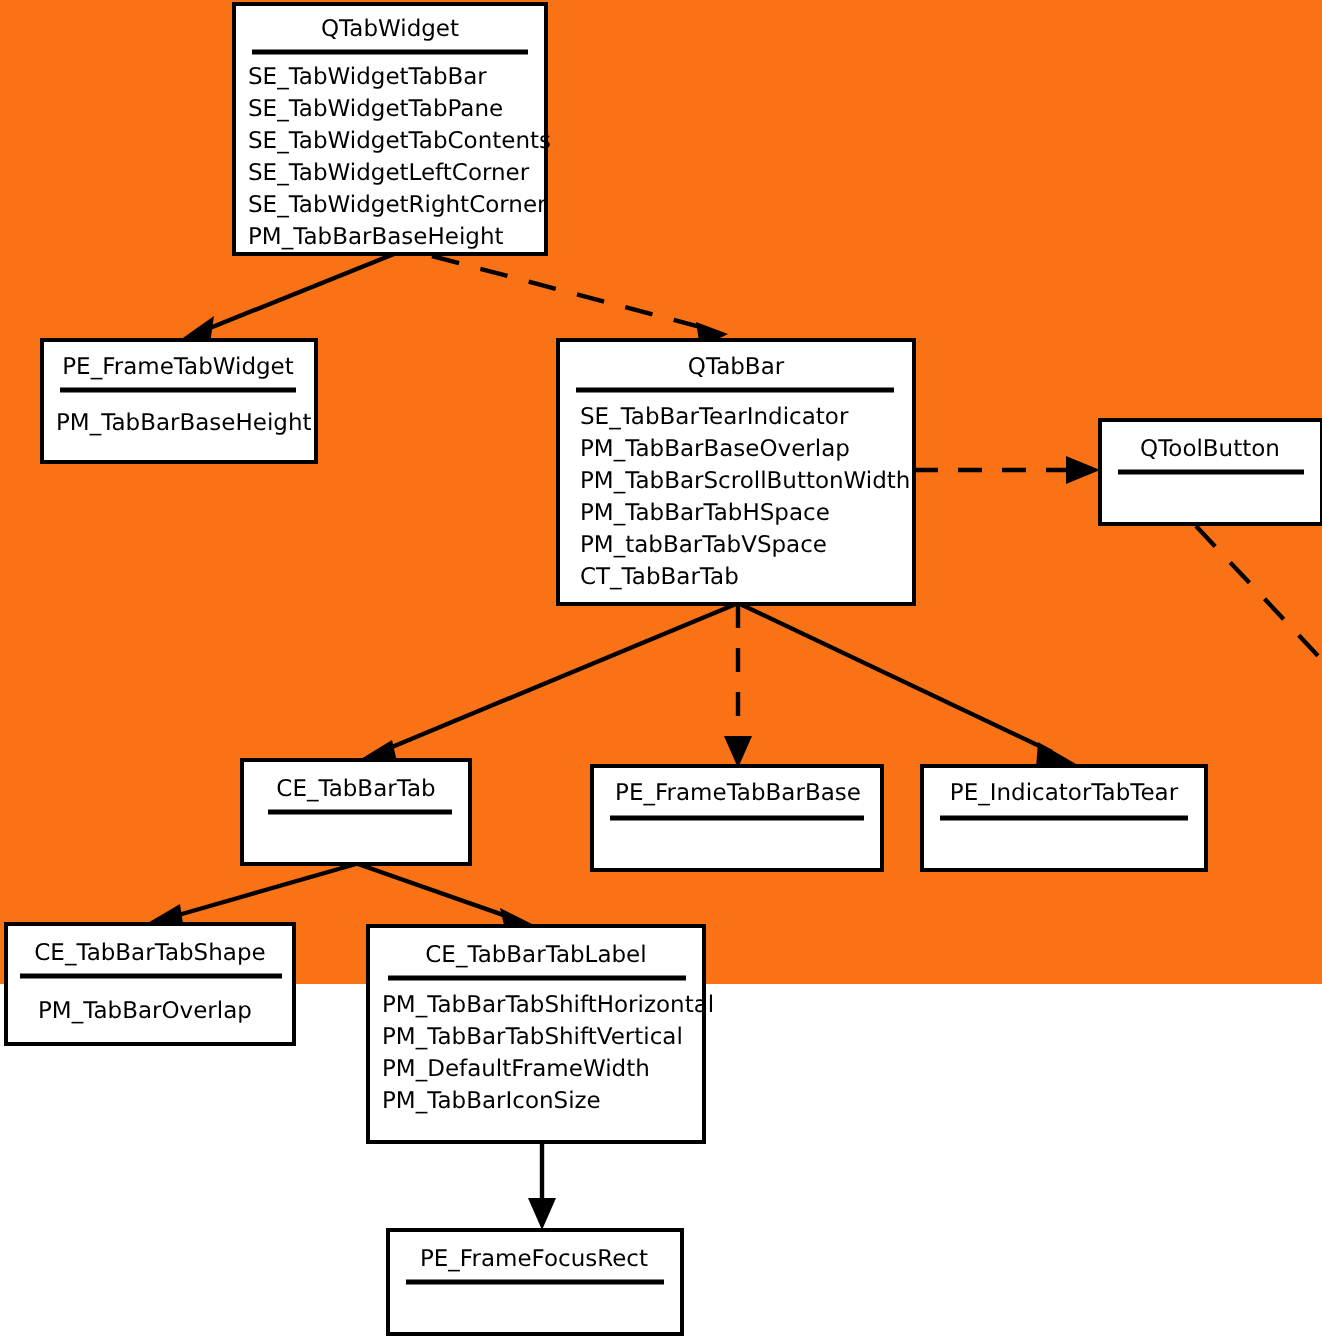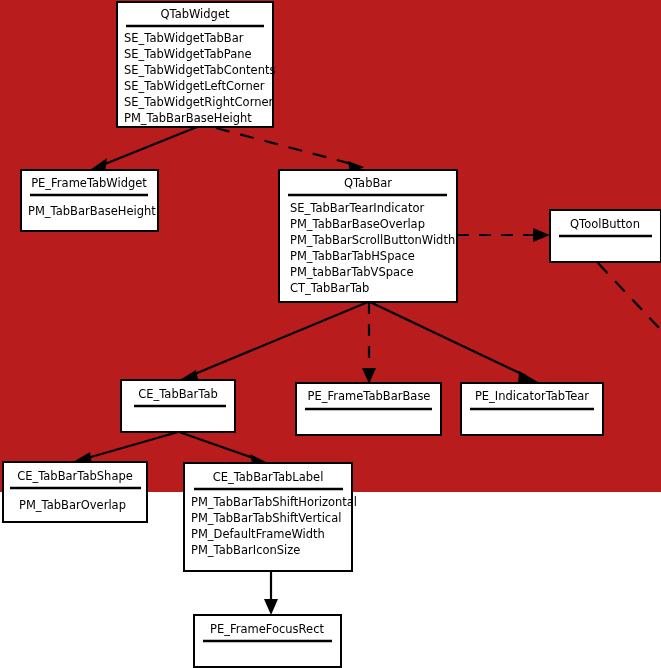--- a/index.html
+++ b/index.html
@@ -11,21 +11,21 @@
   body {
     width: 661px;
     height: 668px;
     overflow: hidden;
     font-family: "DejaVu Sans", sans-serif;
   }
   #diagram-root {
     position: relative;
     width: 661px;
     height: 492px;
-    background: #b91c1c;
+    background: #f97316;
   }
   svg#diagram-svg {
     display: block;
     width: 661px;
     height: 668px;
   }
   .uml-box-rect {
     fill: #ffffff;
     stroke: #000000;
     stroke-width: 2;

